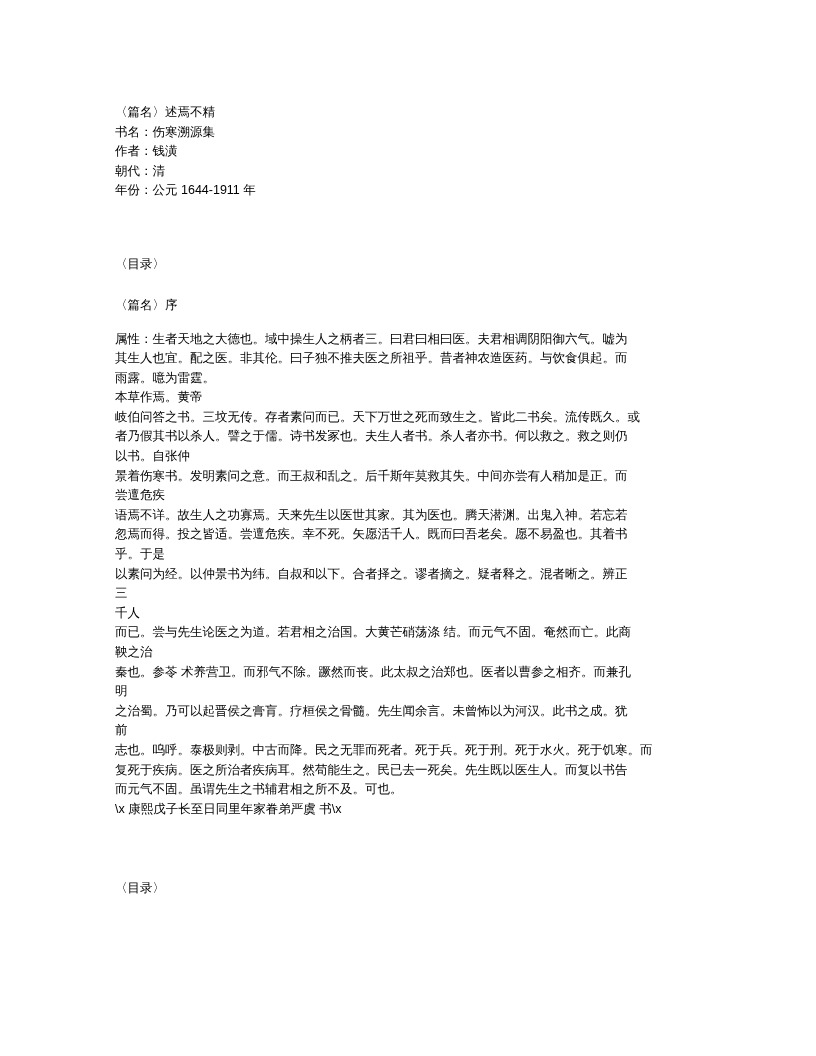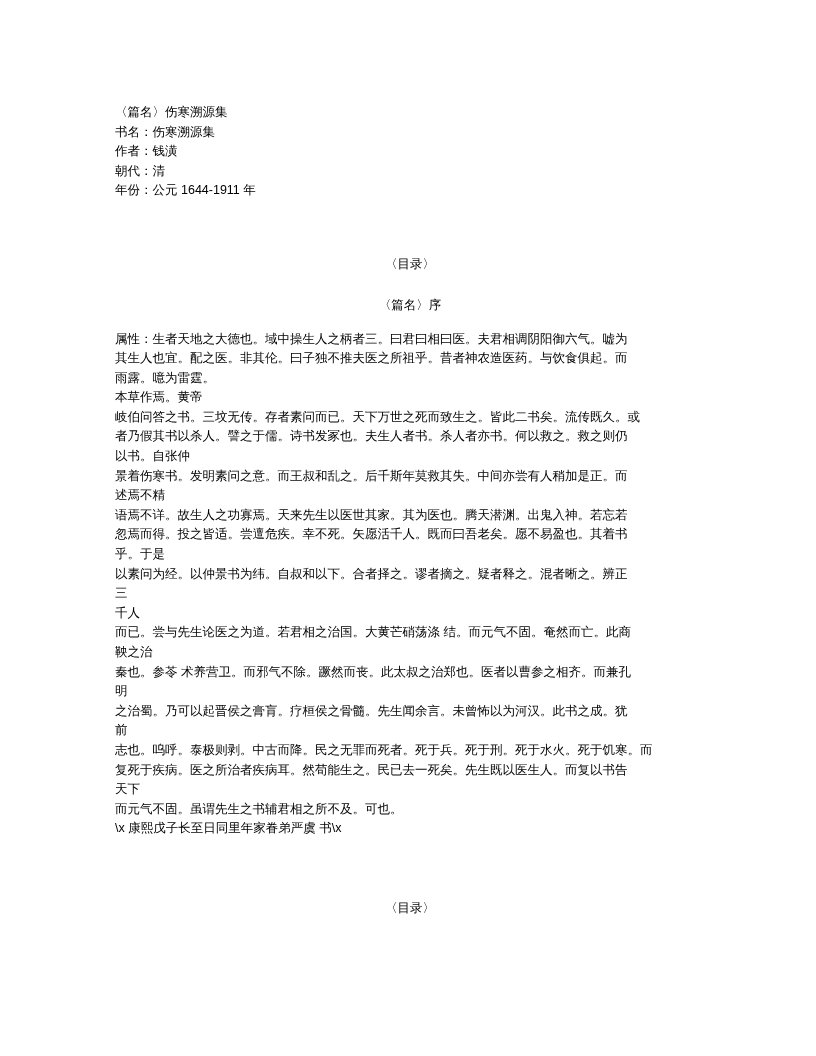--- a/index.html
+++ b/index.html
@@ -29,40 +29,39 @@
   }
   .meta-line {
     white-space: pre;
   }
   .spacer-lg { height: 54px; }
   .spacer-md { height: 22px; }
   .spacer-sm { height: 14px; }
   .section-tag {
     font-size: 12.5px;
     line-height: 19.5px;
-    text-align: center;
   }
   .body-block {
     font-size: 12.5px;
     line-height: 19.6px;
   }
   .body-line {
     white-space: pre-wrap;
     word-break: break-all;
   }
   .tail-spacer { height: 60px; }
 </style>
 </head>
 <body>
 
 <div class="page">
   <div class="content">
 
     <div class="meta-block">
-      <div class="meta-line">〈篇名〉伤寒溯源集</div>
+      <div class="meta-line">〈篇名〉述焉不精</div>
       <div class="meta-line">书名：伤寒溯源集</div>
       <div class="meta-line">作者：钱潢</div>
       <div class="meta-line">朝代：清</div>
       <div class="meta-line">年份：公元 1644-1911 年</div>
     </div>
 
     <div class="spacer-lg"></div>
 
     <div class="section-tag">〈目录〉</div>
 
@@ -74,36 +73,35 @@
 
     <div class="body-block">
       <div class="body-line">属性：生者天地之大德也。域中操生人之柄者三。曰君曰相曰医。夫君相调阴阳御六气。嘘为</div>
       <div class="body-line">其生人也宜。配之医。非其伦。曰子独不推夫医之所祖乎。昔者神农造医药。与饮食俱起。而</div>
       <div class="body-line">雨露。噫为雷霆。</div>
       <div class="body-line">本草作焉。黄帝</div>
       <div class="body-line">岐伯问答之书。三坟无传。存者素问而已。天下万世之死而致生之。皆此二书矣。流传既久。或</div>
       <div class="body-line">者乃假其书以杀人。譬之于儒。诗书发冢也。夫生人者书。杀人者亦书。何以救之。救之则仍</div>
       <div class="body-line">以书。自张仲</div>
       <div class="body-line">景着伤寒书。发明素问之意。而王叔和乱之。后千斯年莫救其失。中间亦尝有人稍加是正。而</div>
-      <div class="body-line">述焉不精</div>
+      <div class="body-line">尝邅危疾</div>
       <div class="body-line">语焉不详。故生人之功寡焉。天来先生以医世其家。其为医也。腾天潜渊。出鬼入神。若忘若</div>
       <div class="body-line">忽焉而得。投之皆适。尝邅危疾。幸不死。矢愿活千人。既而曰吾老矣。愿不易盈也。其着书</div>
       <div class="body-line">乎。于是</div>
       <div class="body-line">以素问为经。以仲景书为纬。自叔和以下。合者择之。谬者摘之。疑者释之。混者晰之。辨正</div>
       <div class="body-line">三</div>
       <div class="body-line">千人</div>
       <div class="body-line">而已。尝与先生论医之为道。若君相之治国。大黄芒硝荡涤 结。而元气不固。奄然而亡。此商</div>
       <div class="body-line">鞅之治</div>
       <div class="body-line">秦也。参苓 术养营卫。而邪气不除。蹶然而丧。此太叔之治郑也。医者以曹参之相齐。而兼孔</div>
       <div class="body-line">明</div>
       <div class="body-line">之治蜀。乃可以起晋侯之膏肓。疗桓侯之骨髓。先生闻余言。未曾怖以为河汉。此书之成。犹</div>
       <div class="body-line">前</div>
       <div class="body-line">志也。呜呼。泰极则剥。中古而降。民之无罪而死者。死于兵。死于刑。死于水火。死于饥寒。而</div>
       <div class="body-line">复死于疾病。医之所治者疾病耳。然苟能生之。民已去一死矣。先生既以医生人。而复以书告</div>
-      <div class="body-line">天下</div>
       <div class="body-line">而元气不固。虽谓先生之书辅君相之所不及。可也。</div>
       <div class="body-line">\x 康熙戊子长至日同里年家眷弟严虞 书\x</div>
       <div class="body-line"></div>
       <div class="body-line"></div>
       <div class="body-line"></div>
     </div>
 
     <div class="tail-spacer"></div>
 
     <div class="section-tag">〈目录〉</div>

